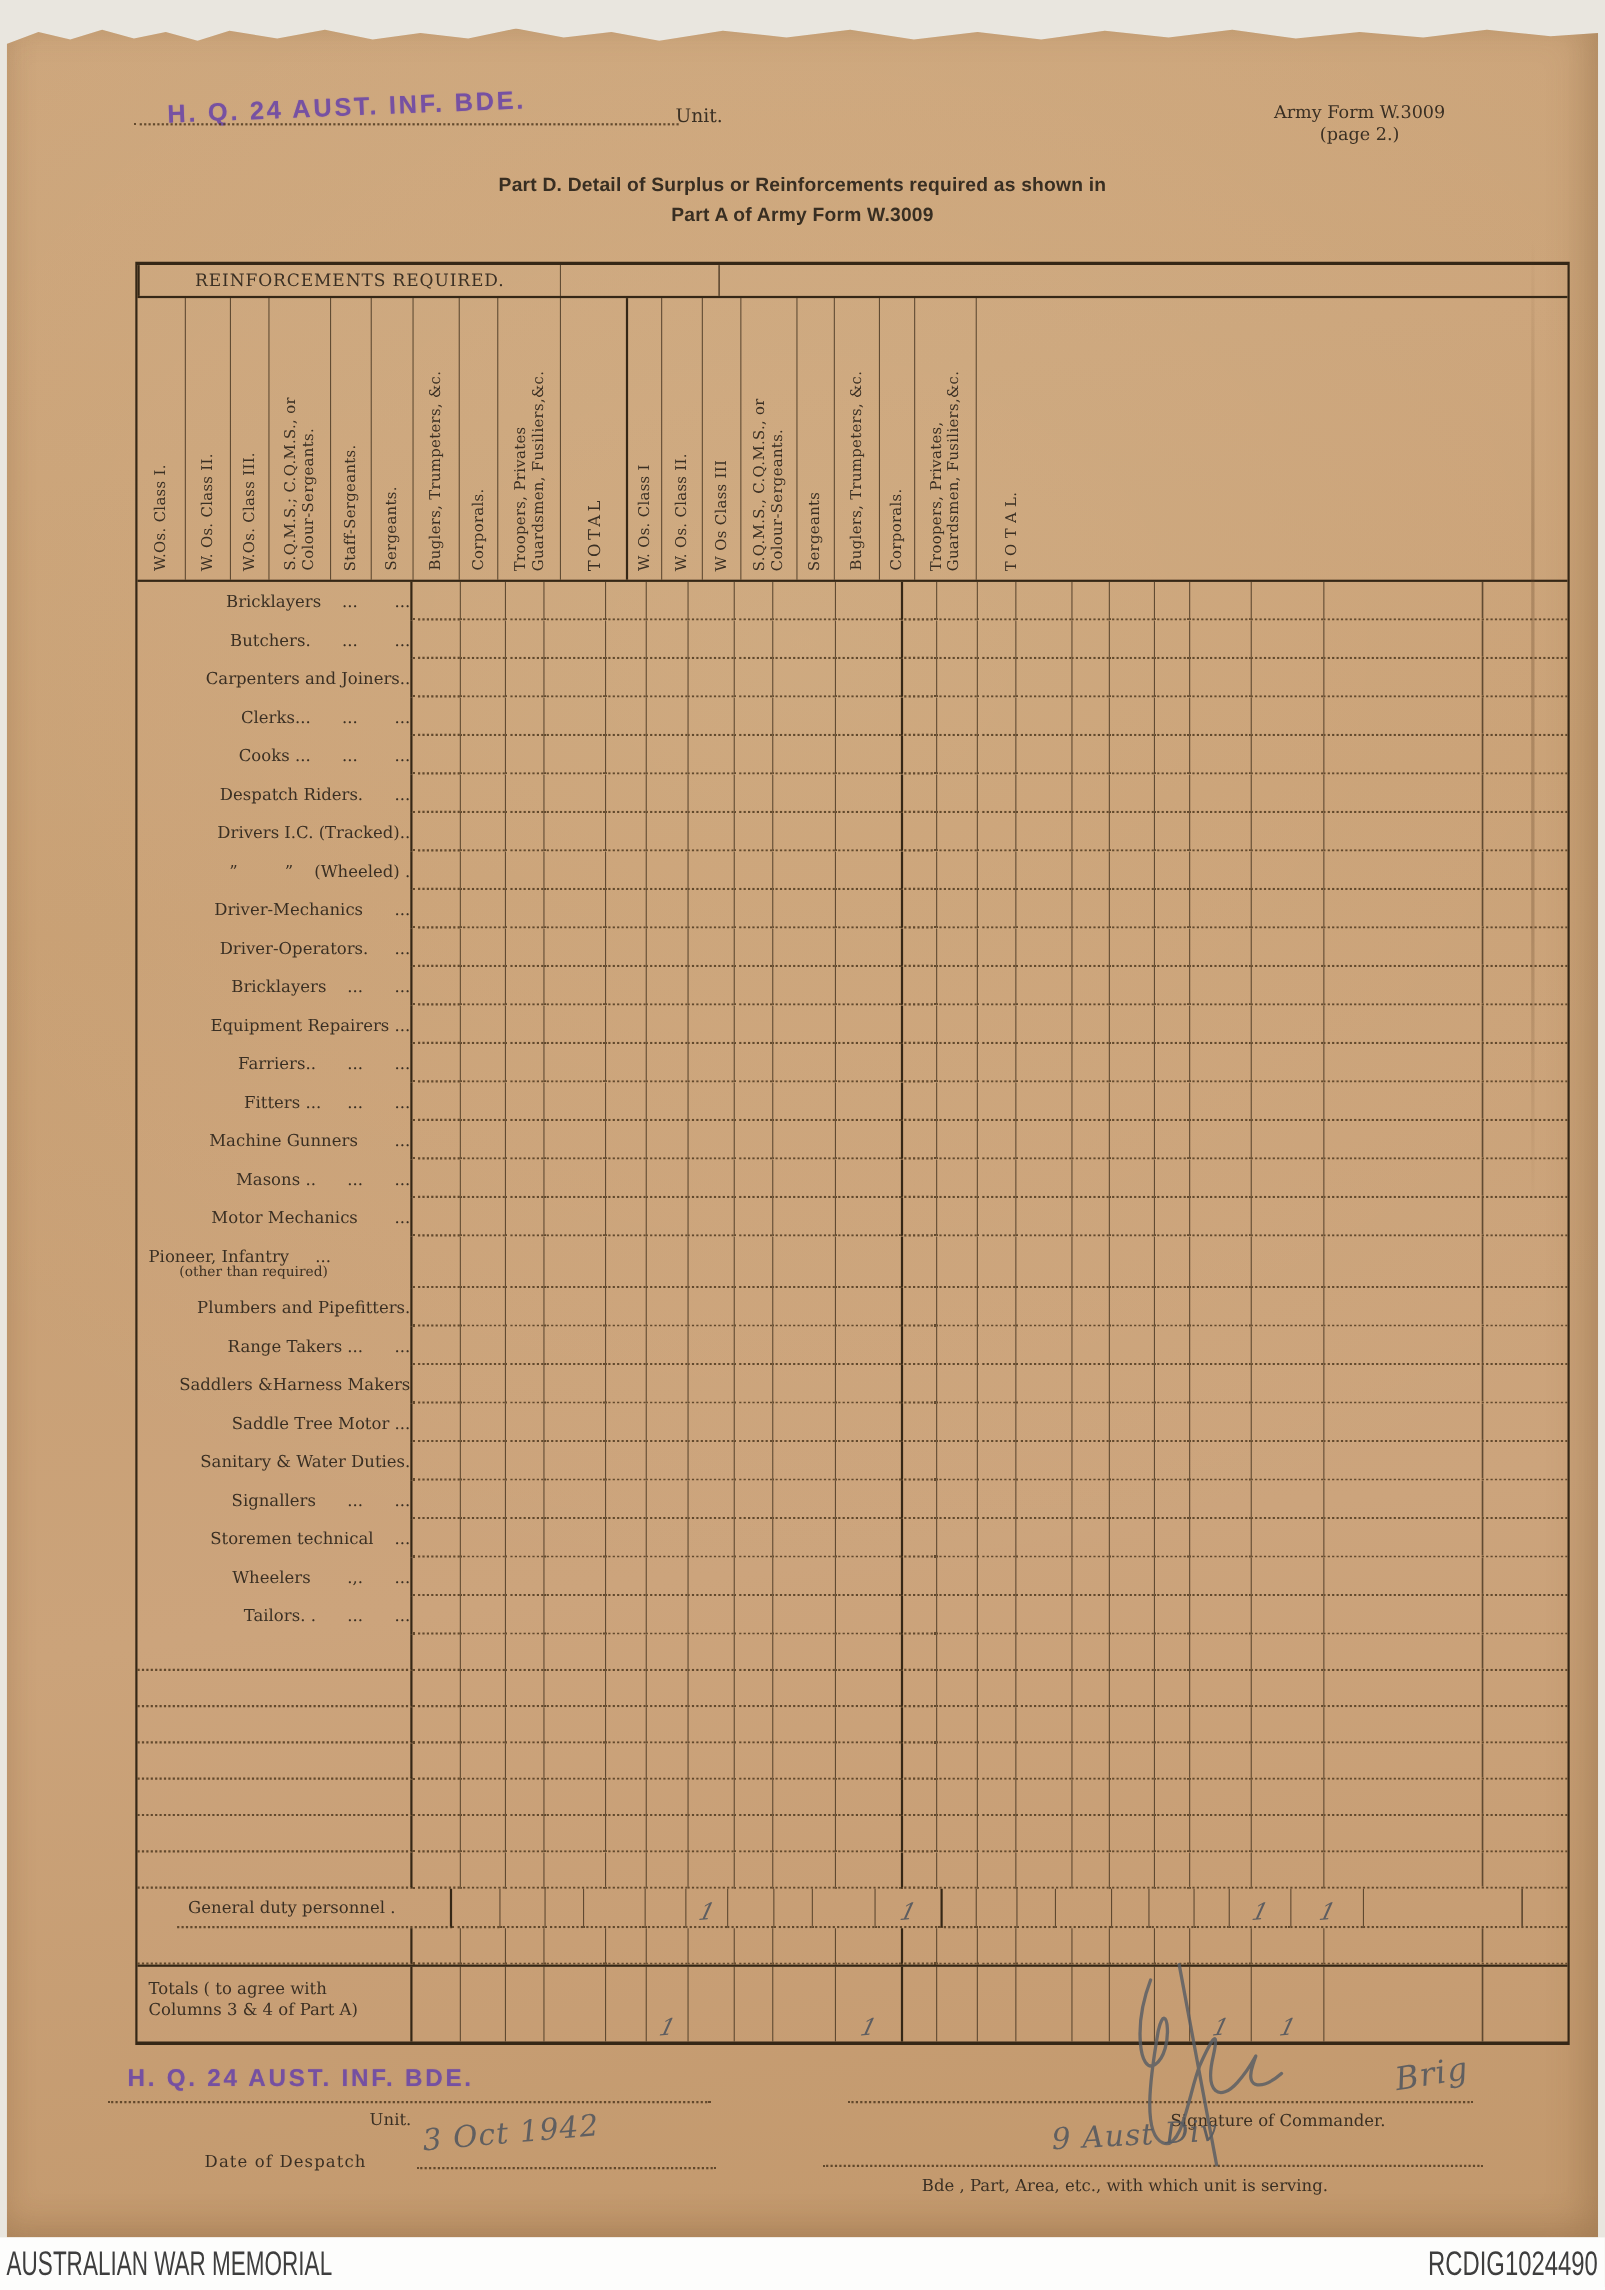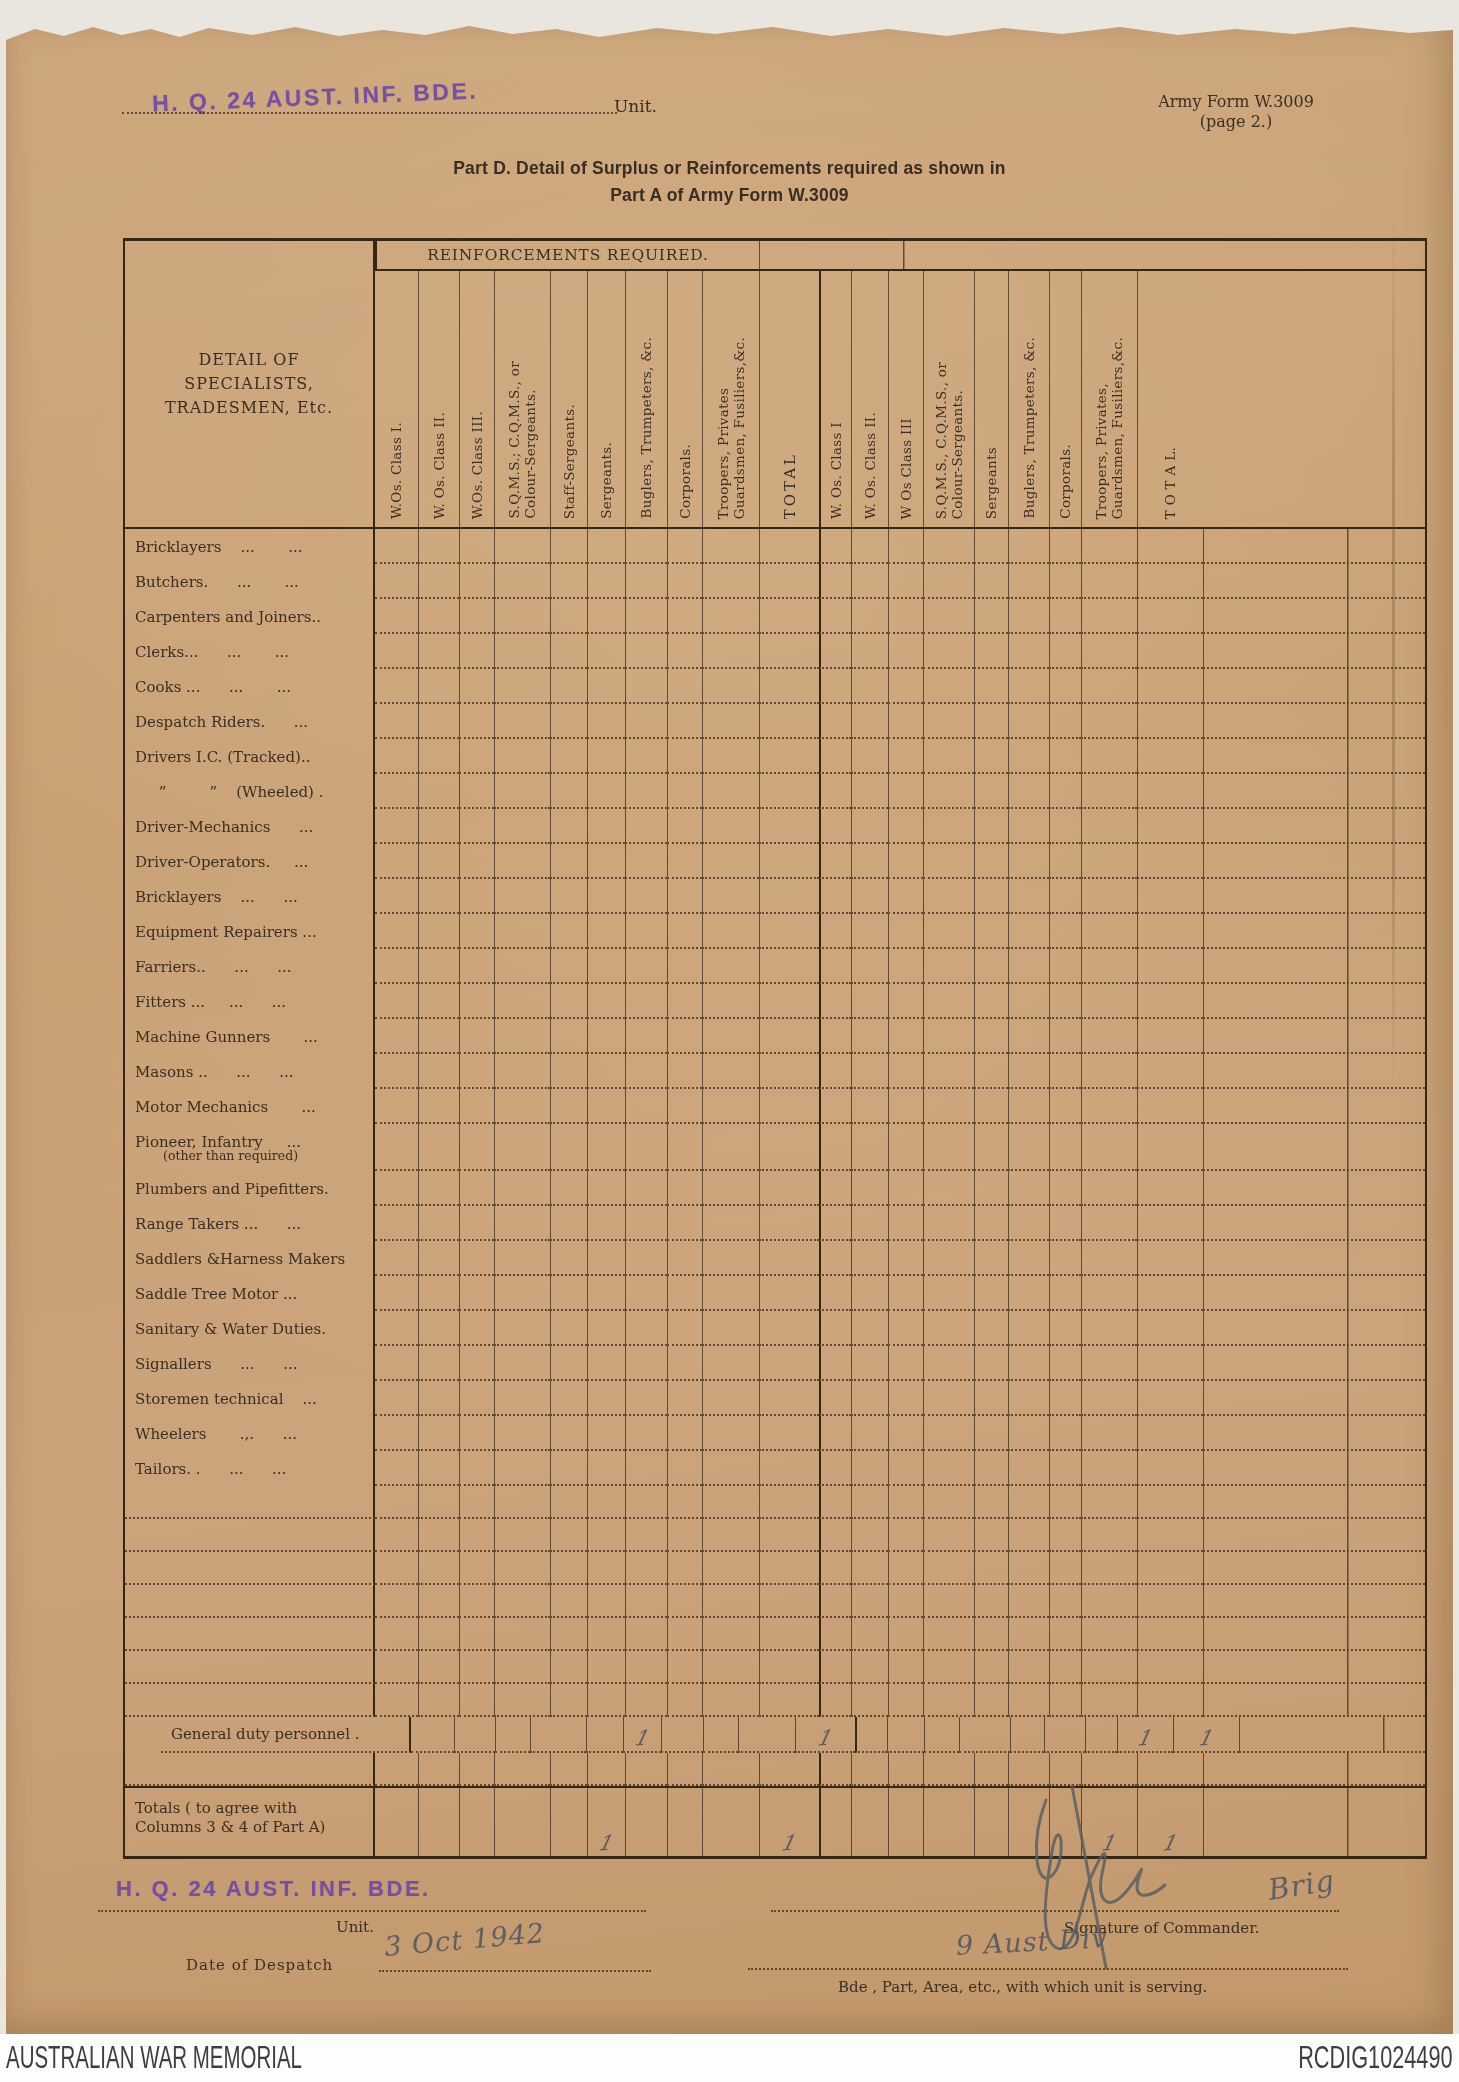--- a/index.html
+++ b/index.html
@@ -63,21 +63,21 @@
   .vtext{writing-mode:vertical-rl;transform:rotate(180deg);white-space:pre-line;
     font-size:13.5px;line-height:1.2;letter-spacing:.3px;}
   .vtext.total{font-size:15px;letter-spacing:3px;}
   .remarks-head{flex:1;border-left:1.5px solid var(--line);position:relative;
     background-image:linear-gradient(var(--line),var(--line));background-size:1.5px 100%;background-position:143px 0;background-repeat:no-repeat;}
   .remarks-head span{position:absolute;left:0;width:143px;top:50%;transform:translateY(-50%);
     text-align:center;font-size:16px;letter-spacing:2px;}
 
   
   .trow{display:flex;}
-  .trow.data{height:35px;}
+  .trow.data{height:35px;text-align:right;}
   .trow.tall{height:47px;}
   .trow.blank{height:33px;}
   .trow.general{height:36px;padding-left:36px;}
   .trow.totals{height:70px;border-top:2.5px solid var(--strong2);}
   .cell{border-left:1.5px solid var(--line);border-bottom:2px dotted var(--dot);}
   .label-cell{width:250px;border-left:none;border-right:2px solid var(--strong2);border-bottom:none;
     font-size:15px;white-space:pre;padding:9px 0 0 10px;overflow:hidden;}
   .blank .label-cell,.general .label-cell{border-bottom:2px dotted var(--dot);}
   .totals .cell{border-bottom:none;}
   .totals .label-cell{white-space:pre-line;font-size:15px;line-height:1.25;padding-top:11px;}
@@ -126,23 +126,20 @@
     <div>Army Form W.3009</div>
     <div>(page 2.)</div>
   </div>
   <div class="title">
     <div class="t1">Part D. Detail of Surplus or Reinforcements required as shown in</div>
     <div class="t2">Part A of Army Form W.3009</div>
   </div>
 
   <div id="ftable">
     <div id="thead">
-      <div class="detail-cell">DETAIL OF
-SPECIALISTS,
-TRADESMEN, Etc.</div>
       <div class="head-right">
         <div id="ghead">
           <div class="gcell reinf">REINFORCEMENTS REQUIRED.</div>
           <div class="gcell rtop"></div>
         </div>
         <div id="cband">
           <div id="surplus-band" class="band">
               <div class="hcell first" style="width: 43px;">
                 <div class="vtext">W.Os. Class I.</div>
               </div>

